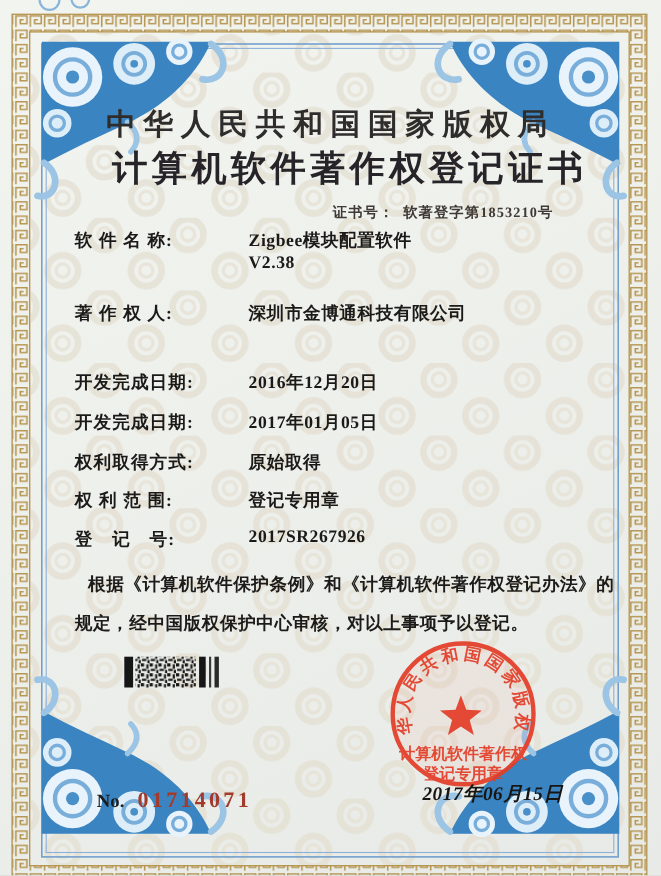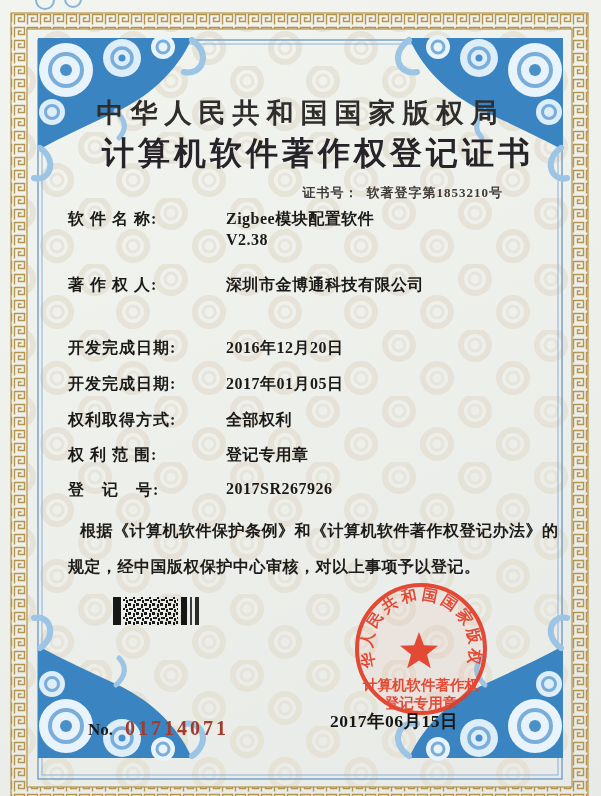--- a/index.html
+++ b/index.html
@@ -37,22 +37,22 @@
 
   .stmt{position:absolute;font-size:16px;font-weight:600;color:#1c1b19;letter-spacing:0.5px;white-space:nowrap;}
   .stmt1{left:80px;top:521px;}
   .stmt2{left:68px;top:557px;}
 
   .serial{position:absolute;left:88px;top:717px;white-space:nowrap;}
   .serial .no{font-size:17px;font-weight:600;color:#1c1c1c;text-align:right;}
   .serial .num{font-size:20px;font-weight:600;color:#a23b2b;letter-spacing:3px;margin-left:12px;}
 
   .issue-date{
-    position:absolute;left:330px;top:709px;width:182px;text-align:left;
-    font-size:17.5px;font-weight:700;color:#171615;letter-spacing:0.5px;white-space:nowrap;
+    position:absolute;left:330px;top:709px;width:182px;text-align:right;
+    font-size:17.5px;font-weight:700;color:#171615;letter-spacing:0.5px;white-space:nowrap;font-style:italic;
   }
 </style>
 </head>
 <body>
 
 <div class="cert">
 
   <svg class="deco" viewBox="0 0 601 796">
     <defs>
 
@@ -177,21 +177,21 @@
       <span class="val">2016年12月20日</span>
     </div>
 
     <div class="row r3">
       <span class="lbl">开发完成日期:</span>
       <span class="val">2017年01月05日</span>
     </div>
 
     <div class="row r4">
       <span class="lbl">权利取得方式:</span>
-      <span class="val">全部权利</span>
+      <span class="val">原始取得</span>
     </div>
 
     <div class="row r5">
       <span class="lbl">权 利 范 围:</span>
       <span class="val">登记专用章</span>
     </div>
 
     <div class="row r6">
       <span class="lbl">登　记　号:</span>
       <span class="val">2017SR267926</span>

